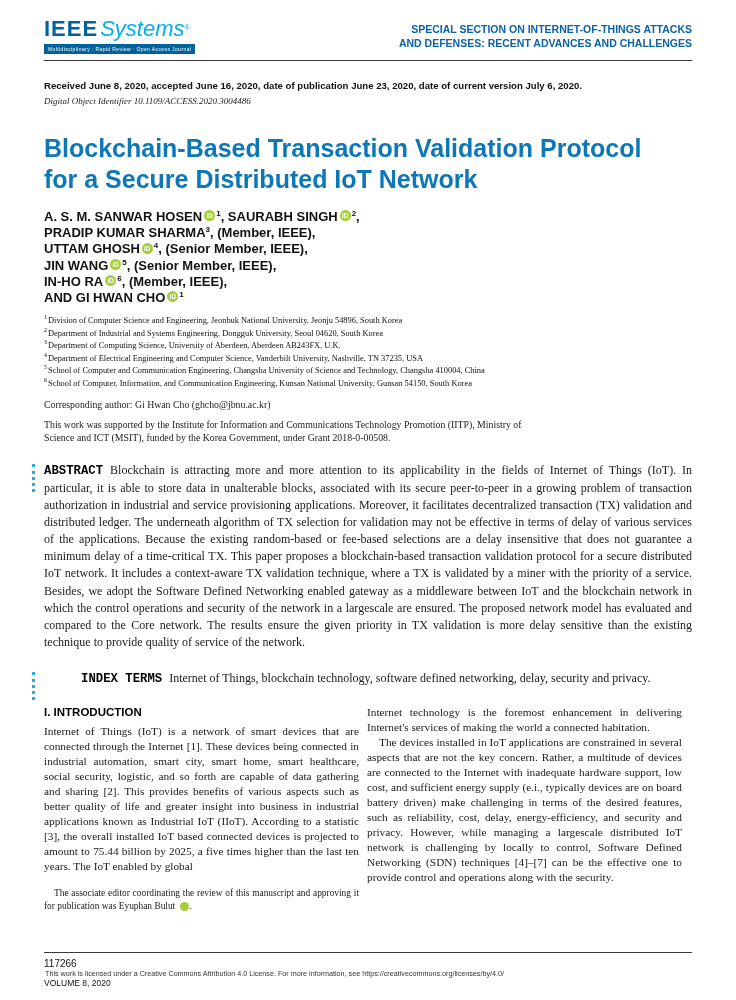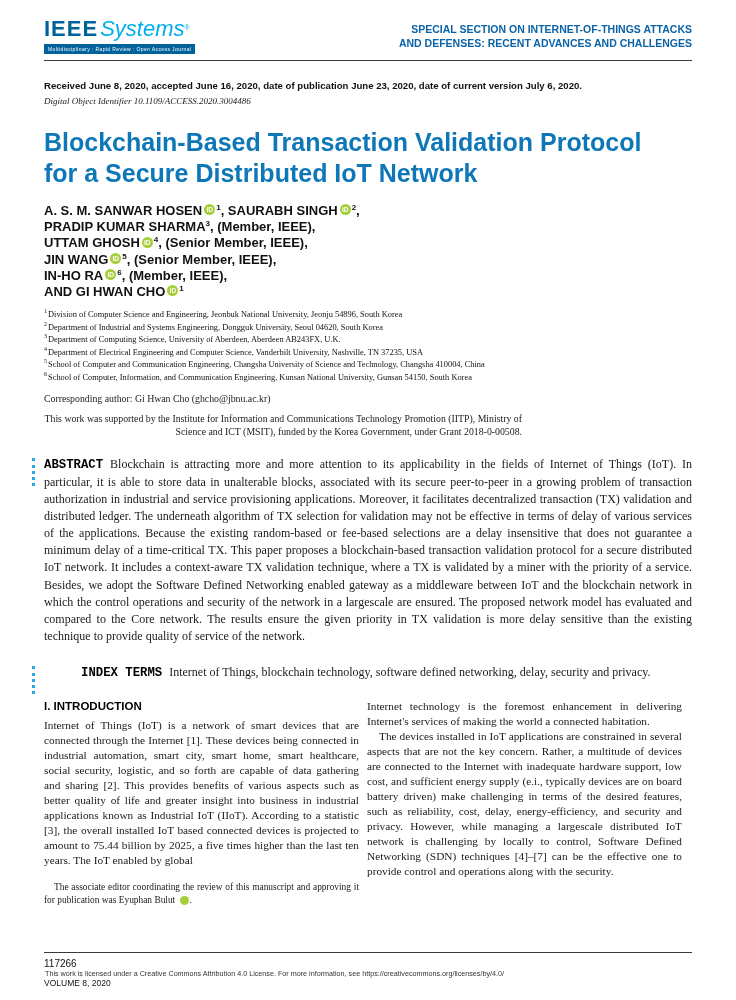--- a/index.html
+++ b/index.html
@@ -20,30 +20,30 @@
   .logo-reg { font-family: "Liberation Sans", sans-serif; font-size: 7px; color: #00AEEF; vertical-align: super; }
   .logo-bar { margin-top: 2px; background: #00629B; color: #ffffff; font-family: "Liberation Sans", sans-serif; font-size: 5px; letter-spacing: 0.4px; padding: 2px 4px; width: fit-content; }
   .header-right { text-align: right; font-family: "Liberation Sans", sans-serif; font-weight: bold; font-size: 10.5px; line-height: 1.35; color: #0a62a7; padding-top: 6px; }
   .header-rule { border-top: 1px solid #3a3a3a; margin-top: 6px; }
 
   
   .received { margin-top: 19px; font-family: "Liberation Sans", sans-serif; font-weight: bold; font-size: 9.6px; color: #111; }
   .doi { margin-top: 5px; font-style: italic; font-size: 9px; color: #222; }
 
   
-  .title { margin-top: 21px; font-family: "Liberation Sans", sans-serif; font-weight: bold; font-size: 25px; line-height: 1.22; color: #0d77b8; }
+  .title { margin-top: 27px; font-family: "Liberation Sans", sans-serif; font-weight: bold; font-size: 25px; line-height: 1.22; color: #0d77b8; }
   .authors { margin-top: 15px; font-family: "Liberation Sans", sans-serif; font-weight: bold; font-size: 13px; line-height: 1.22; color: #111; }
   .authors sup { font-size: 8px; }
   .orcid { display: inline-block; width: 11px; height: 11px; border-radius: 50%; background: #A6CE39; color: #fff;
            font-family: "Liberation Sans", sans-serif; font-size: 6.5px; font-weight: bold; text-align: center; line-height: 11px;
            vertical-align: 3px; margin: 0 1px 0 2px; }
   .affils { margin-top: 8px; font-size: 8.4px; line-height: 1.28; color: #111; }
   .affils sup { font-size: 6px; margin-right: 1px; }
   .corresponding { margin-top: 10px; font-size: 9.8px; }
-  .support { margin-top: 9px; font-size: 9.8px; line-height: 1.3; width: 478px; text-align: right; }
+  .support { margin-top: 9px; font-size: 9.8px; line-height: 1.3; width: 478px; }
 
   
   .abstract { margin-top: 17px; position: relative; font-size: 12px; line-height: 1.42; text-align: justify; }
   .index-terms { margin-top: 19px; position: relative; font-size: 12px; line-height: 1.4; text-align: justify; padding-left: 37px; }
   .block-marker { position: absolute; left: -12px; top: 2px; height: 28px; border-left: 3px dotted #2aa9e0; }
   .block-label { font-family: Liberation Mono, monospace; font-weight: bold; color: #000000; font-size: 12.3px; margin-right: 7px; }
 
   
   .columns { margin-top: 17px; display: flex; gap: 8px; }
   .col { width: 315px; font-size: 11.3px; line-height: 1.33; text-align: justify; }

